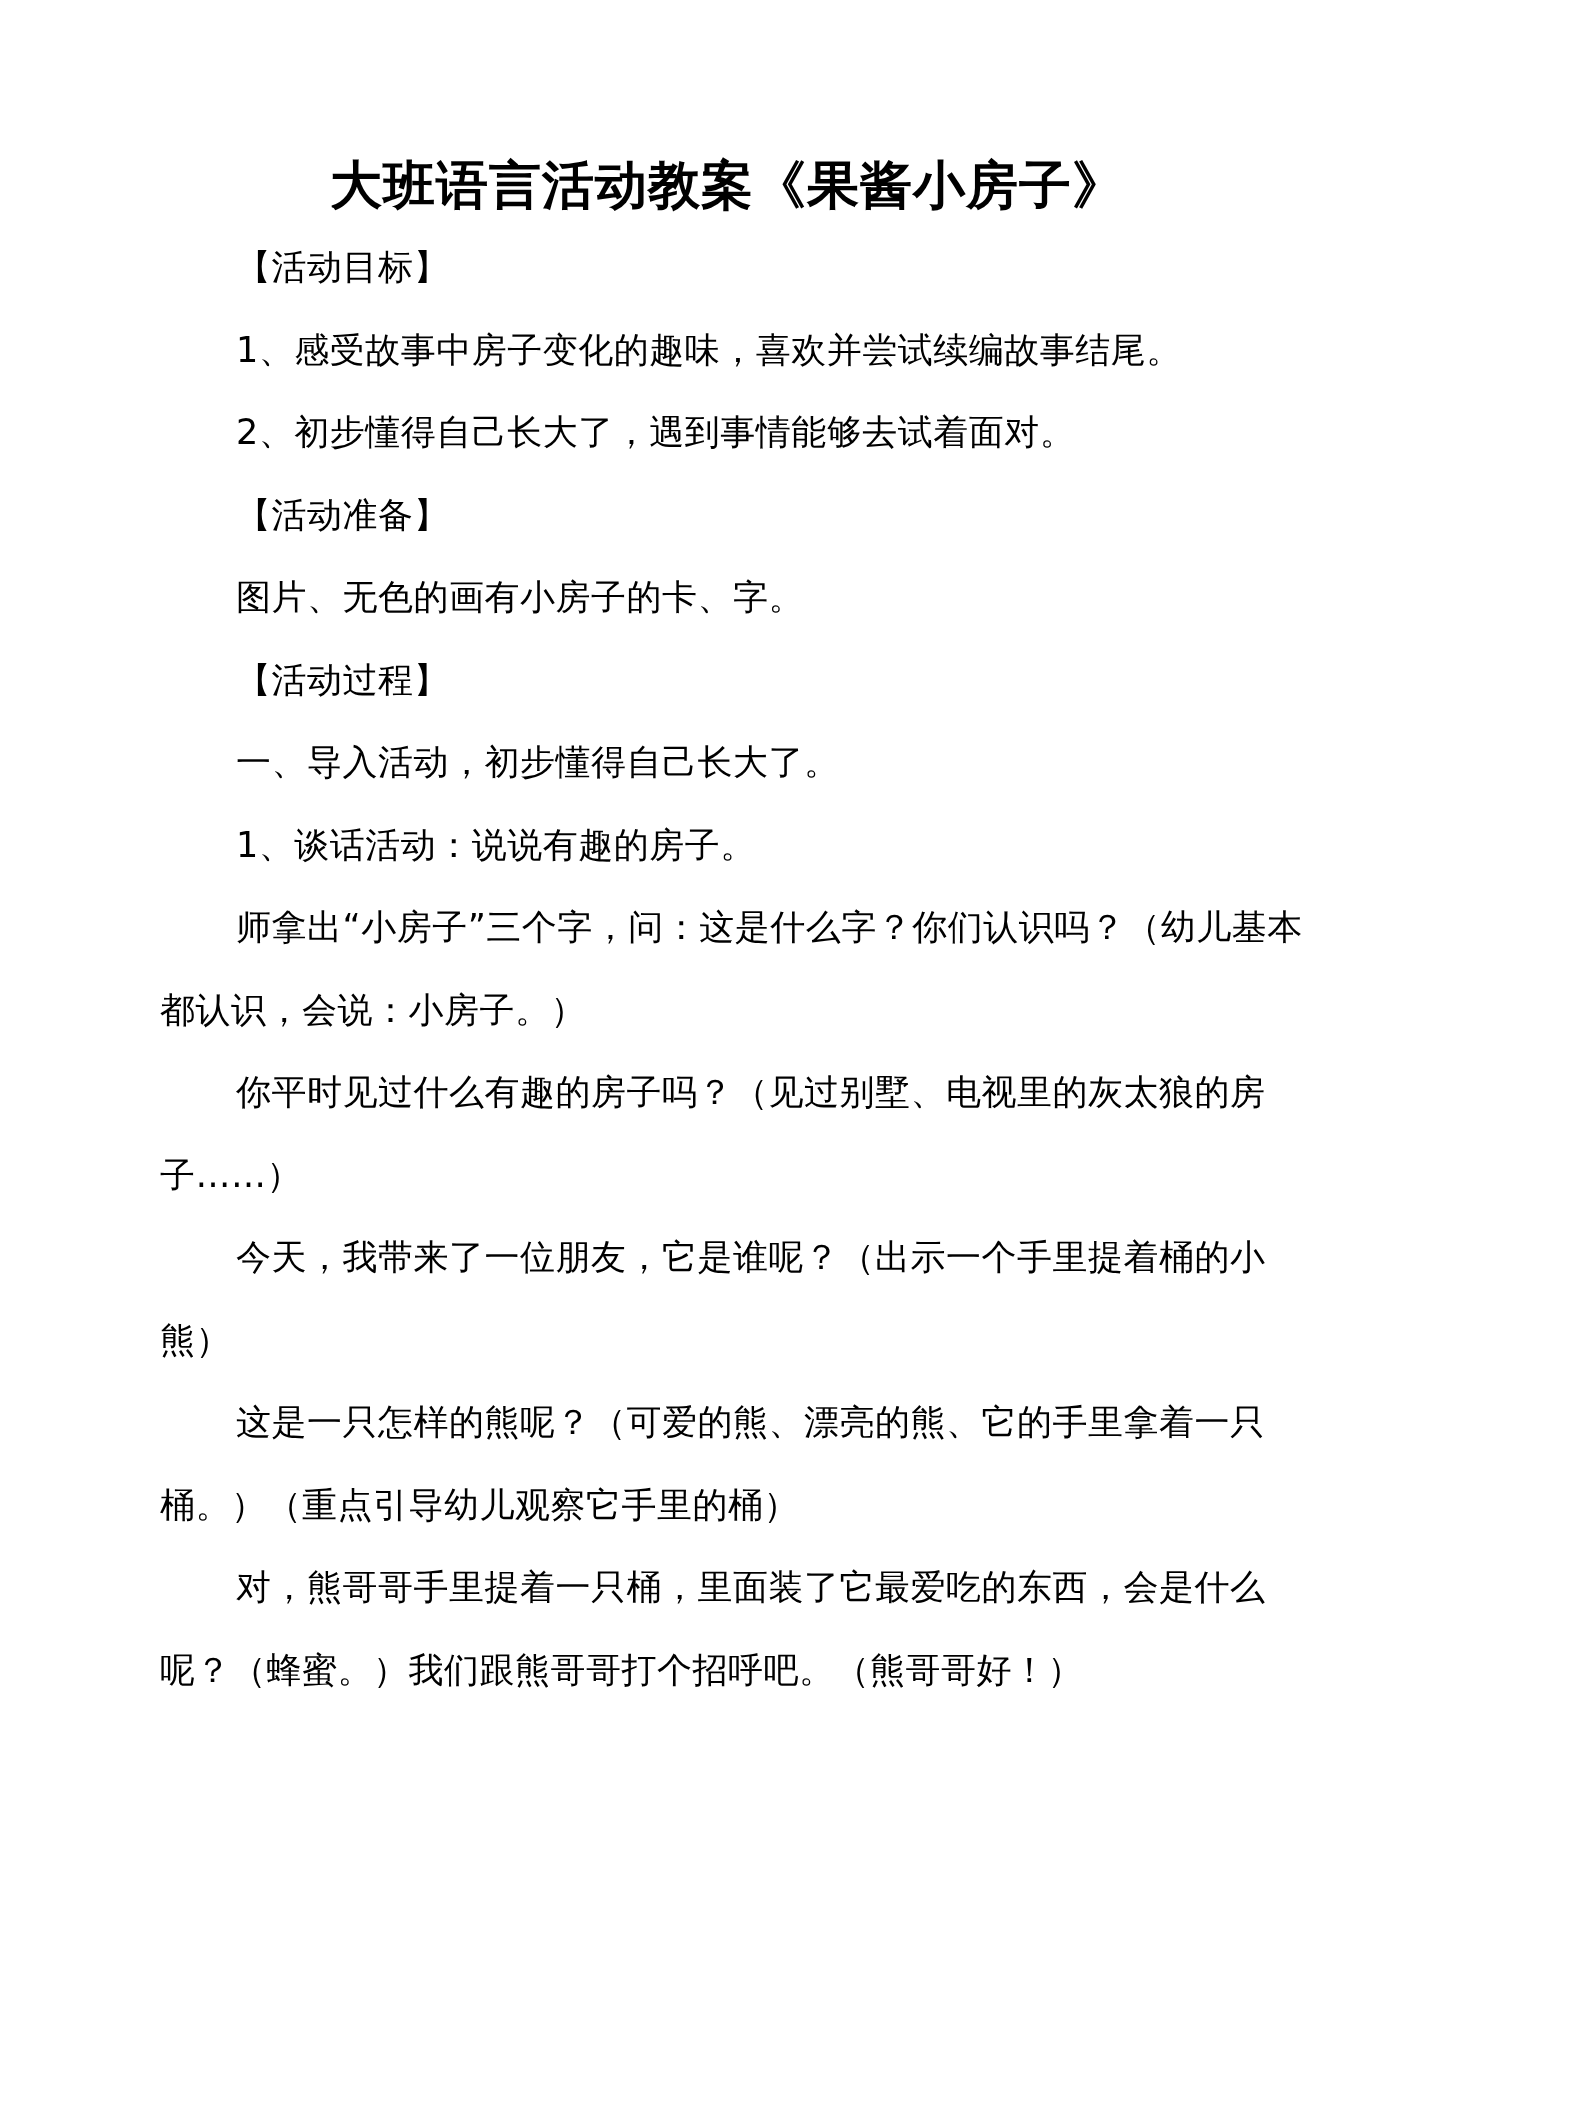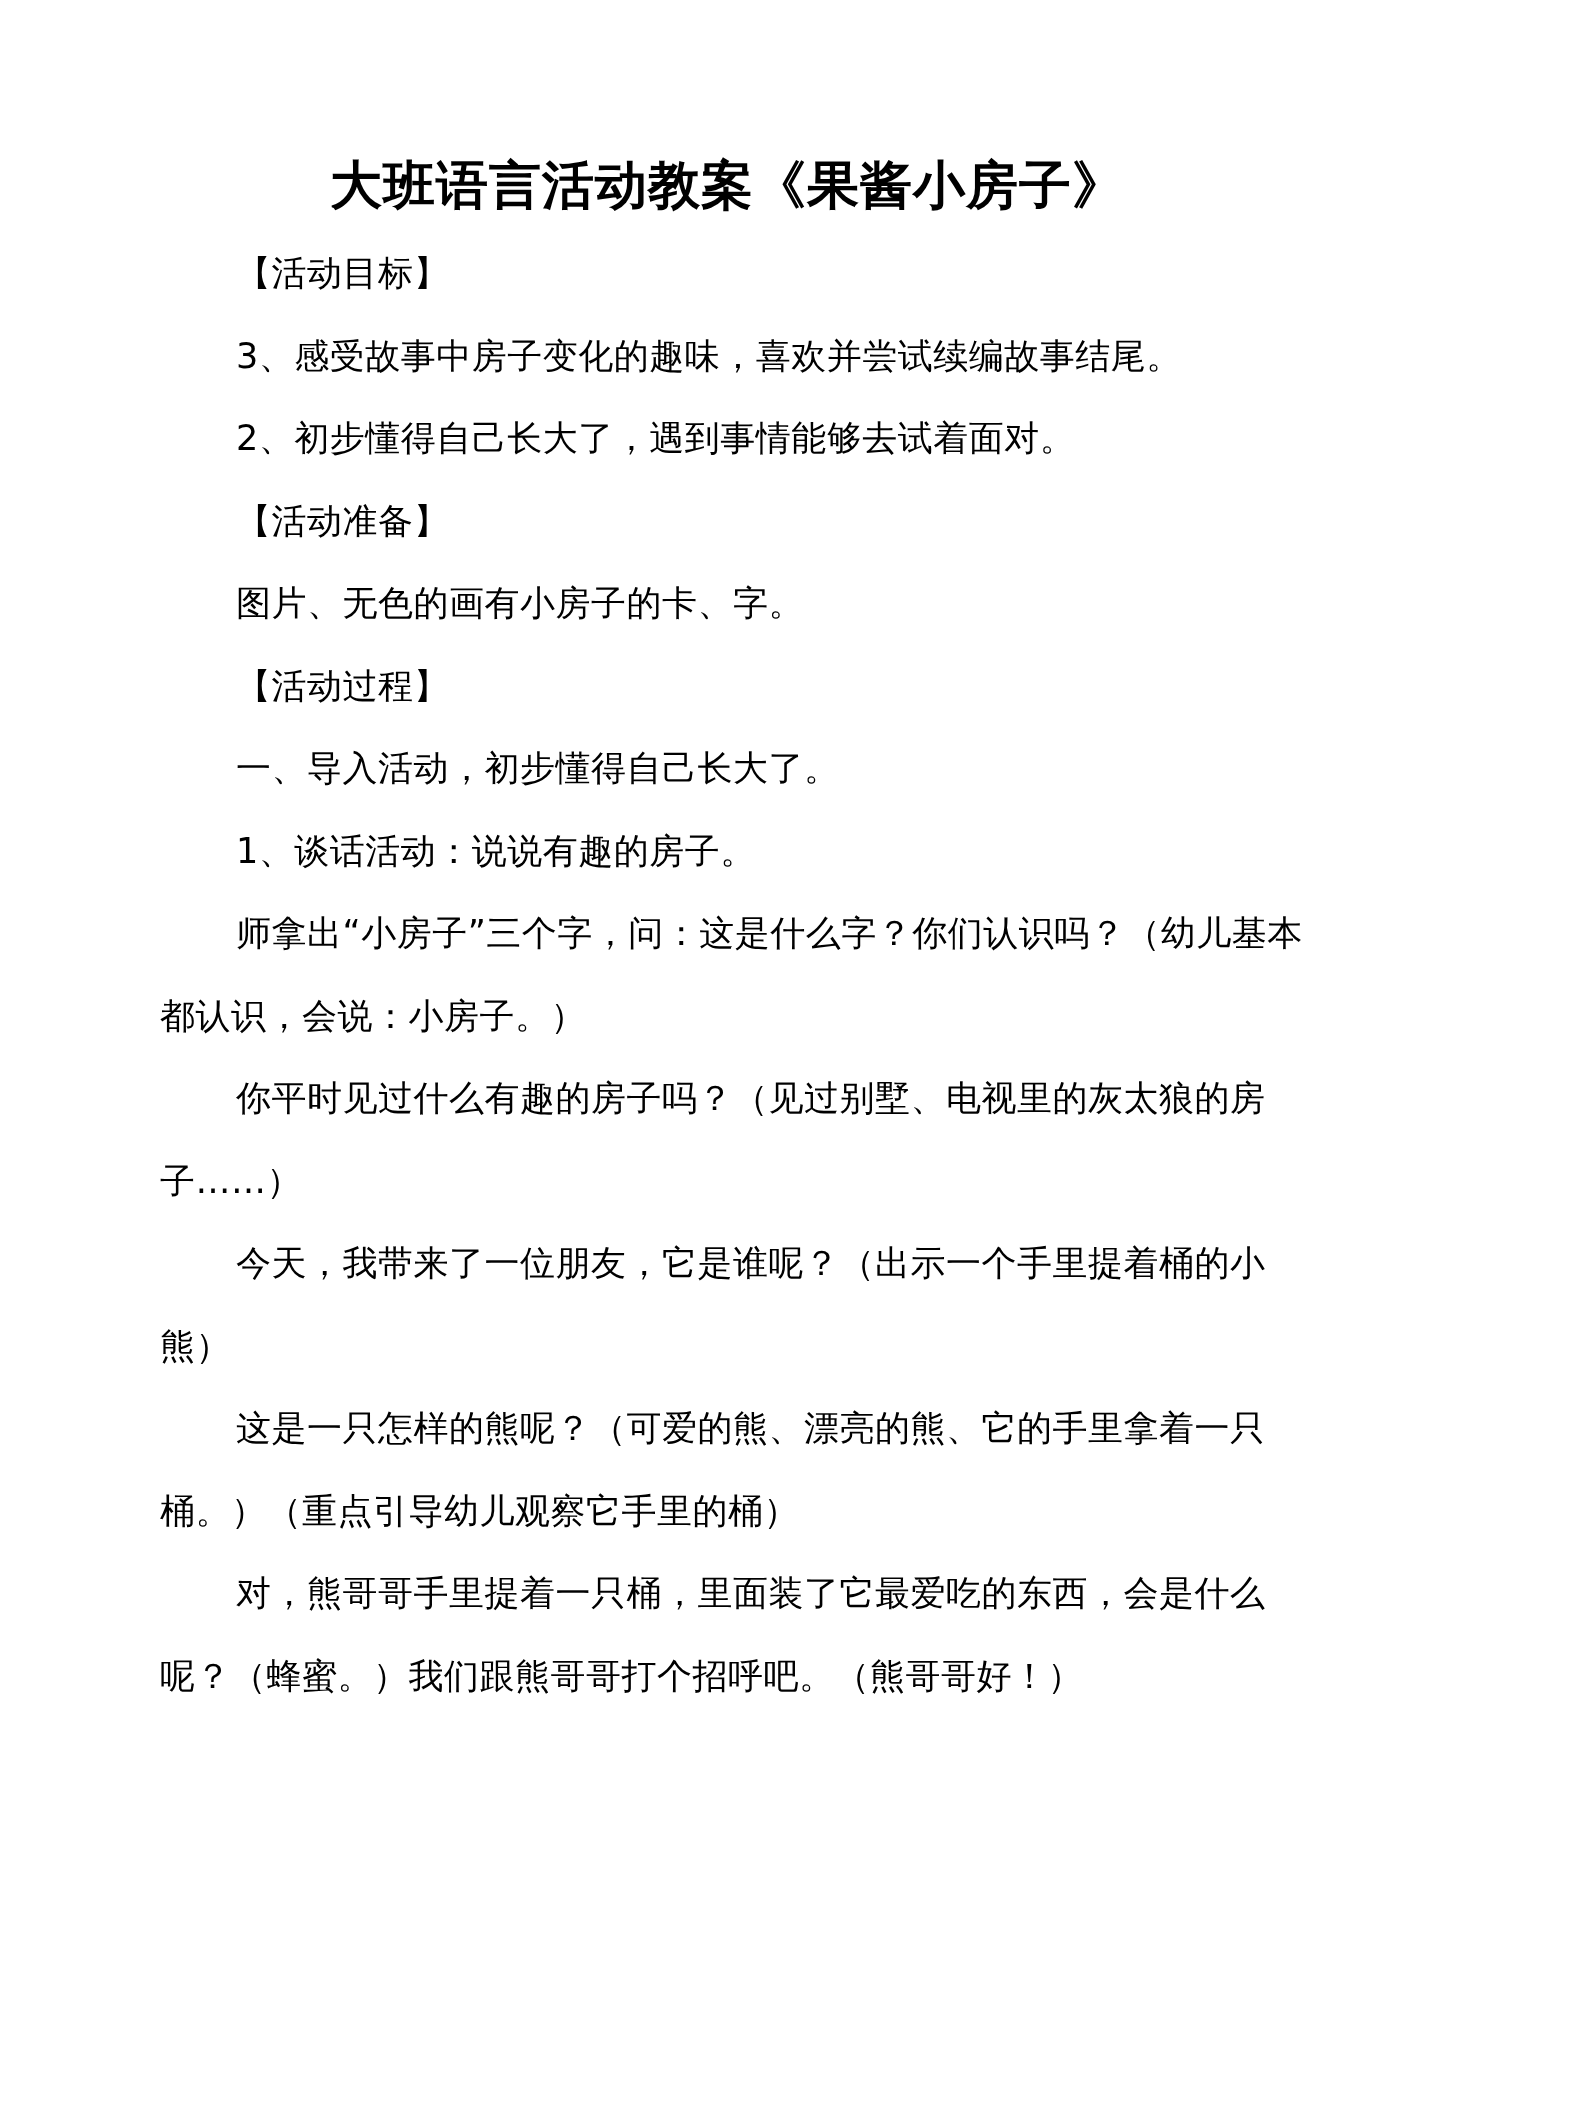--- a/index.html
+++ b/index.html
@@ -1,33 +1,33 @@
 <!DOCTYPE html>
 <html><head>
   <meta charset="utf-8">
   <style>
     html, body { margin: 0; padding: 0; background: #ffffff; }
     body { width: 1587px; height: 2108px; position: relative; overflow: hidden;
            font-family: "DejaVu Sans", "Liberation Sans", sans-serif; color: #000; }
     .title { position: absolute; left: 0; width: 1455px; top: 150px; text-align: center;
              font-family: "DejaVu Serif", "Liberation Serif", serif; font-weight: bold;
              font-size: 52px; line-height: 70px; letter-spacing: 1px; }
-    .body { position: absolute; left: 236px; width: 1095px; top: 232px; }
+    .body { position: absolute; left: 236px; width: 1095px; top: 226px; }
     .p { font-size: 35px; line-height: 82.5px; margin: 0; text-indent: 76px;
          margin-left: -76px; white-space: normal; word-break: break-all; letter-spacing: 0.5px; }
     .p.head { }
   </style>
 </head>
 <body>
 
 <div class="title">大班语言活动教案《果酱小房子》</div>
 
 <div class="body">
   <p class="p head">【活动目标】</p>
-  <p class="p">3、感受故事中房子变化的趣味，喜欢并尝试续编故事结尾。</p>
+  <p class="p">1、感受故事中房子变化的趣味，喜欢并尝试续编故事结尾。</p>
   <p class="p">2、初步懂得自己长大了，遇到事情能够去试着面对。</p>
   <p class="p head">【活动准备】</p>
   <p class="p">图片、无色的画有小房子的卡、字。</p>
   <p class="p head">【活动过程】</p>
   <p class="p">一、导入活动，初步懂得自己长大了。</p>
   <p class="p">1、谈话活动：说说有趣的房子。</p>
   <p class="p">师拿出“小房子”三个字，问：这是什么字？你们认识吗？（幼儿基本都认识，会说：小房子。）</p>
   <p class="p">你平时见过什么有趣的房子吗？（见过别墅、电视里的灰太狼的房子……）</p>
   <p class="p">今天，我带来了一位朋友，它是谁呢？（出示一个手里提着桶的小熊）</p>
   <p class="p">这是一只怎样的熊呢？（可爱的熊、漂亮的熊、它的手里拿着一只桶。）（重点引导幼儿观察它手里的桶）</p>

